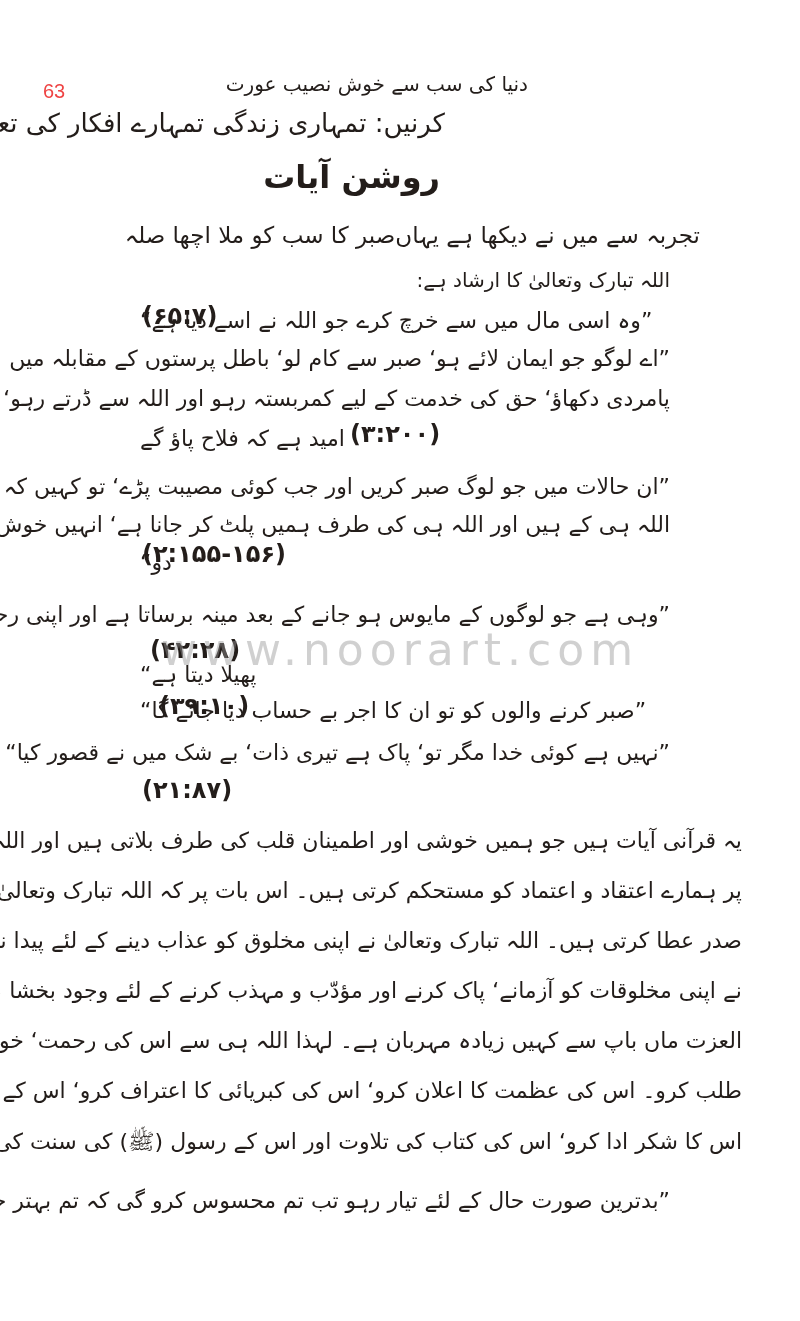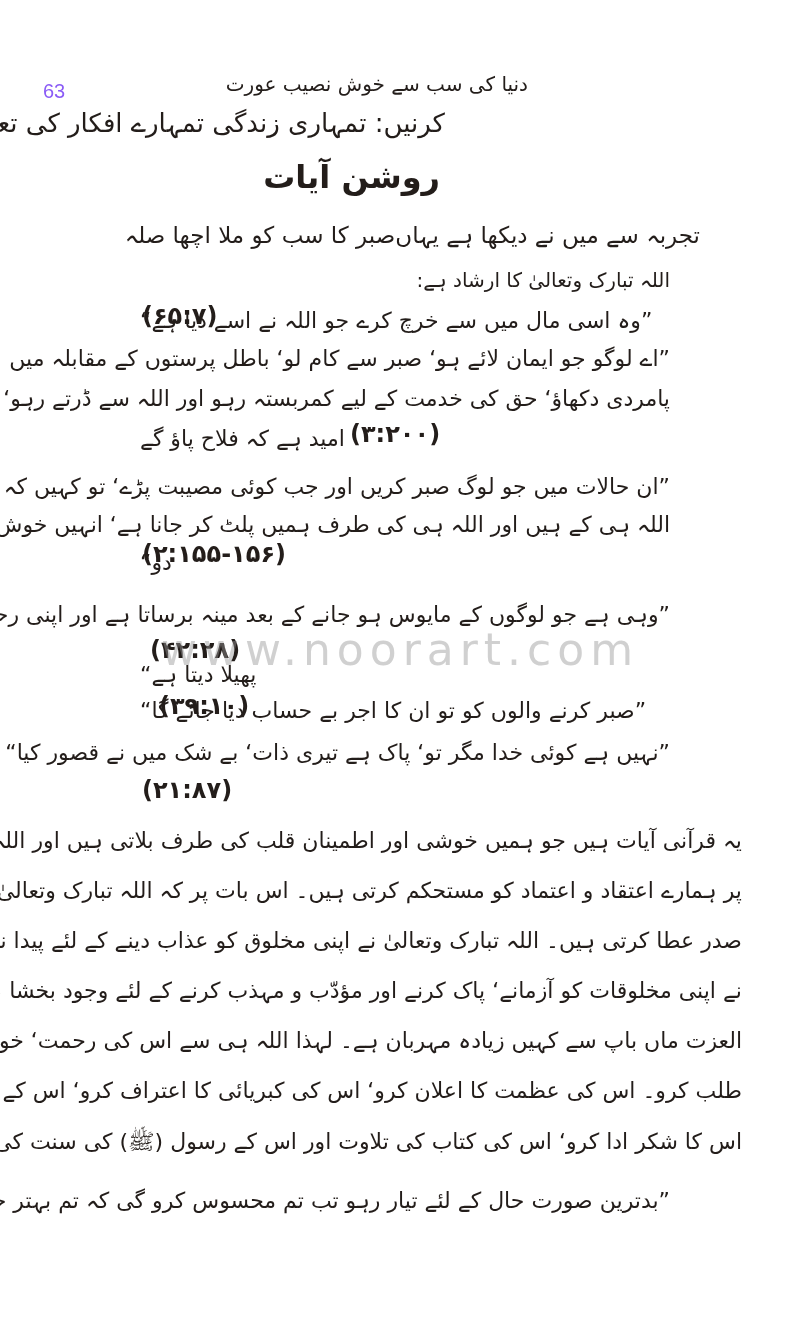--- a/index.html
+++ b/index.html
@@ -7,21 +7,21 @@
       width: 800px; height: 1321px; background: #ffffff; position: relative; overflow: hidden;
       font-family: "DejaVu Sans", sans-serif; color: #231d1a;
     }
     .page { position: absolute; inset: 0; }
     .rtl { direction: rtl; unicode-bidi: embed; }
     .running-head {
       position: absolute; top: 72px; right: 272px; font-size: 20px; white-space: nowrap;
     }
     .page-number {
       position: absolute; top: 80px; left: 43px; font-family: "Liberation Sans", sans-serif;
-      font-size: 20px; color: #8b5cf6;
+      font-size: 20px; color: #ef4444;
     }
     .subtitle {
       position: absolute; top: 108px; right: 355px; font-size: 26px; white-space: nowrap;
     }
     .heading {
       position: absolute; top: 158px; right: 360px; font-size: 32px; font-weight: bold; white-space: nowrap;
     }
     .couplet {
       position: absolute; top: 222px; left: 155px; right: 100px; height: 40px;
       display: flex; justify-content: space-between; font-size: 23px;

